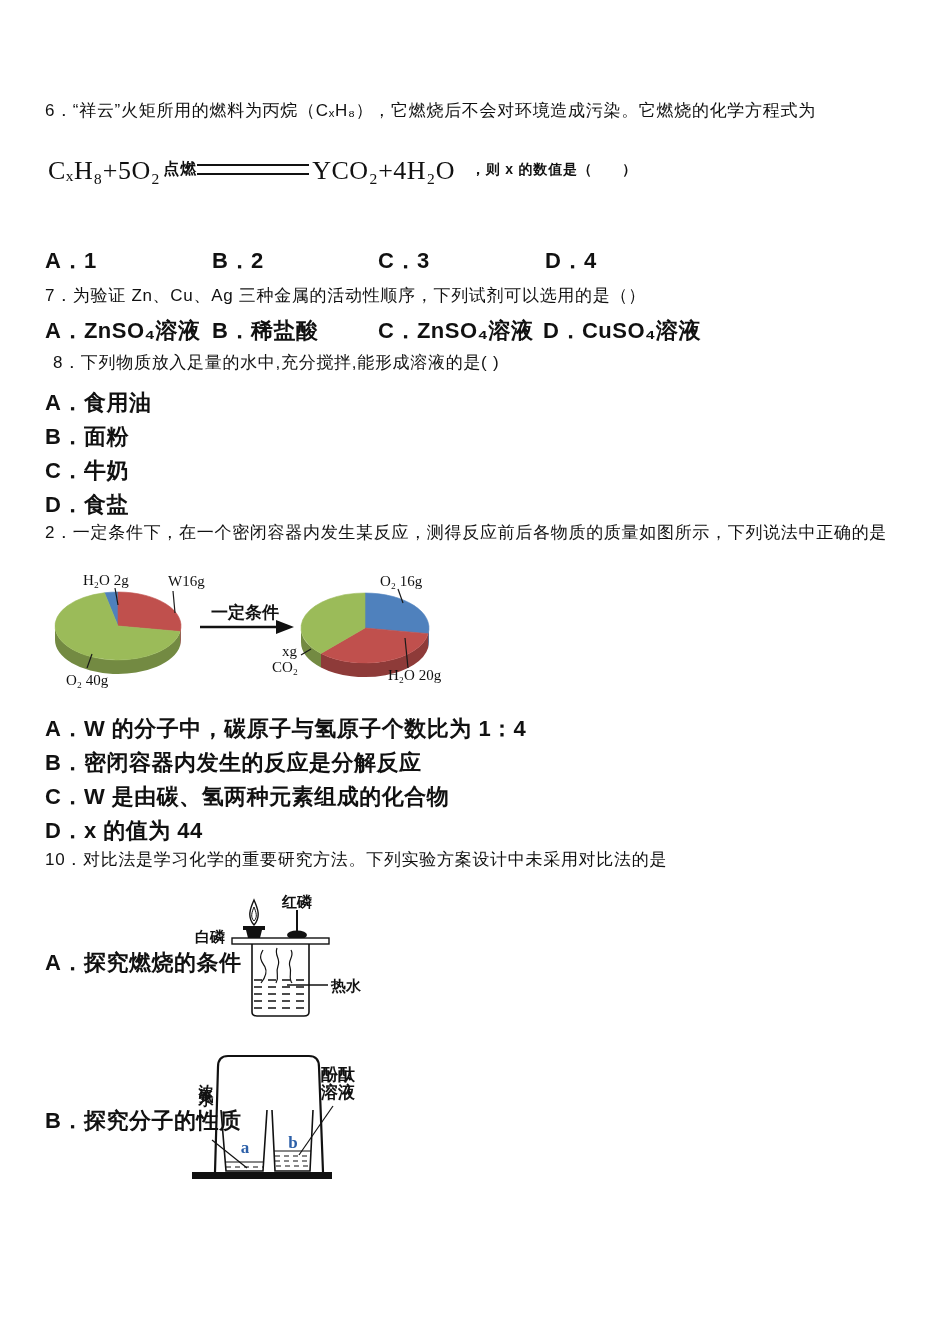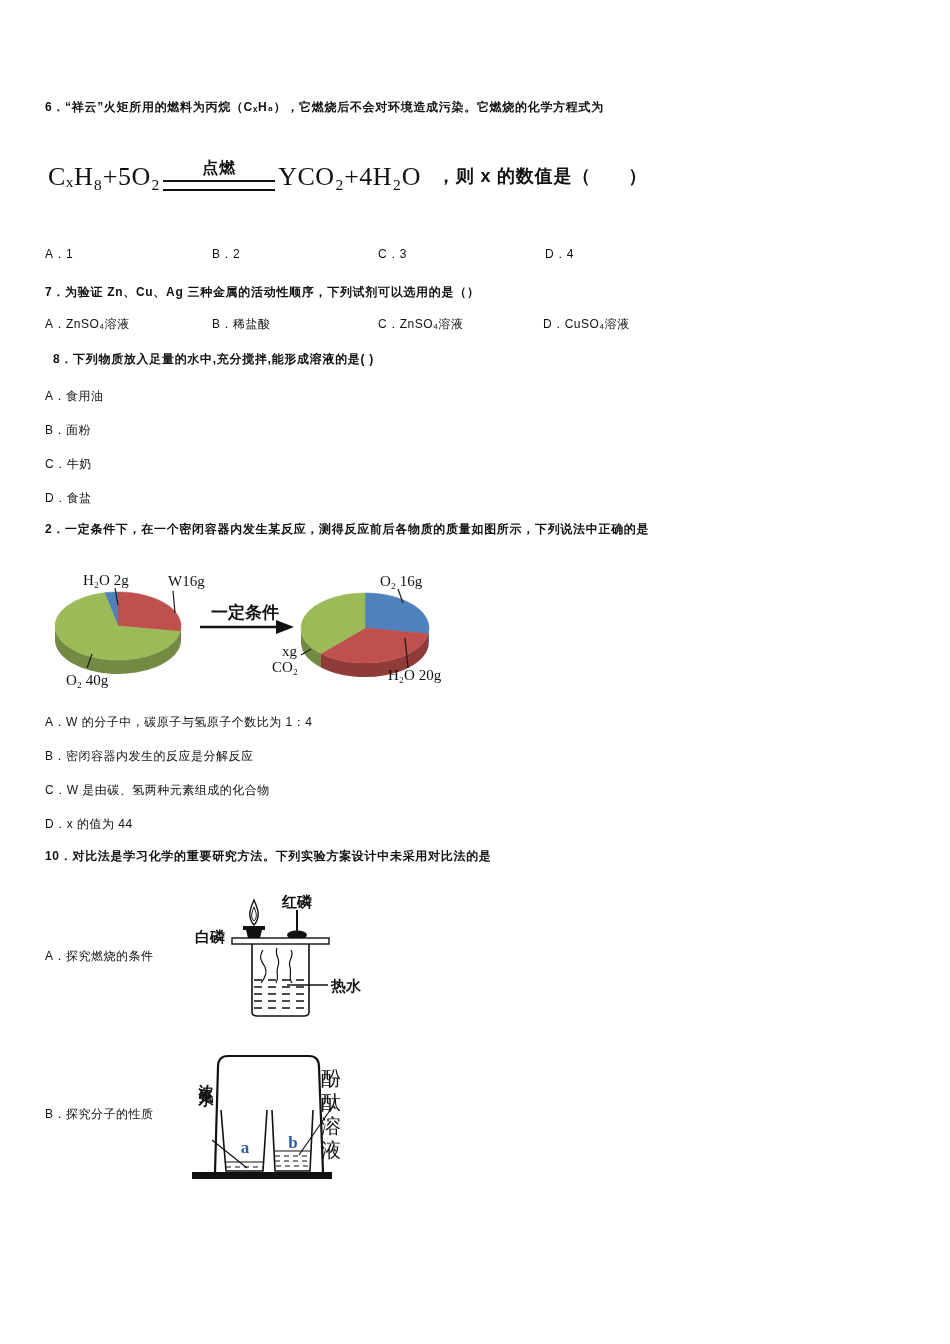--- a/index.html
+++ b/index.html
@@ -1,33 +1,33 @@
 <!DOCTYPE html>
 <html><head>
 <meta charset="utf-8">
 <style>
   html,body{margin:0;padding:0}
   body{width:950px;height:1344px;background:#ffffff;position:relative;overflow:hidden;
        font-family:"Liberation Sans","DejaVu Sans",sans-serif;color:#111}
   .abs{position:absolute}
-  .stem{font-weight:bold;font-size:12px;letter-spacing:.7px;white-space:nowrap}
-  .opt{font-weight:normal;font-size:12px;letter-spacing:.5px;white-space:nowrap}
+  .stem{font-weight:normal;font-size:17px;letter-spacing:.7px;white-space:nowrap}
+  .opt{font-weight:bold;font-size:22px;letter-spacing:.5px;white-space:nowrap}
   .eq{display:flex;align-items:center}
   .formula{font-family:"Liberation Serif","DejaVu Serif","DejaVu Sans",serif;
            font-size:26px;letter-spacing:.5px;line-height:1;padding-bottom:2px;white-space:nowrap}
-  .cond-wrap{display:inline-flex;flex-direction:column;align-items:center;margin:0 3px 6px 3px}
+  .cond-wrap{display:inline-flex;align-items:center;margin:0 3px 6px 3px}
   .cond-text{font-weight:bold;font-size:16px;letter-spacing:1px}
   .dline{width:112px;height:7px;border-top:2.5px solid #111;border-bottom:2.5px solid #111;margin-top:1px}
-  .eq-tail{font-weight:bold;font-size:18px;letter-spacing:.8px;margin-left:16px;padding-bottom:4px;white-space:nowrap}
+  .eq-tail{font-weight:bold;font-size:14px;letter-spacing:.8px;margin-left:16px;padding-bottom:4px;white-space:nowrap}
   svg text{font-family:"Liberation Serif","DejaVu Serif","DejaVu Sans",serif;font-size:15px;fill:#111}
   svg text.zh{font-family:"Liberation Sans","DejaVu Sans",sans-serif;font-weight:bold;font-size:15px}
   svg text.zh-big{font-family:"Liberation Sans","DejaVu Sans",sans-serif;font-weight:bold;font-size:17px}
   .vlabel{writing-mode:vertical-rl;text-orientation:upright;font-weight:bold;font-size:15px;
           letter-spacing:4px;line-height:1.2;white-space:nowrap}
-  .wlabel{font-weight:normal;font-size:20px;line-height:24px;width:38px}
+  .wlabel{font-weight:bold;font-size:17px;line-height:18px;width:38px}
   .blet{font-family:"Liberation Serif","DejaVu Serif",serif;font-weight:bold;fill:#2b5fa8;font-size:17px}
 </style>
 </head>
 <body>
 
 <div class="abs stem" style="left:45px;top:99px">6．“祥云”火矩所用的燃料为丙烷（CₓH₈），它燃烧后不会对环境造成污染。它燃烧的化学方程式为</div>
 <div class="abs eq" style="left:48px;top:158px">
   <span class="formula">CₓH₈+5O₂</span>
   <span class="cond-wrap">
     <span class="cond-text">点燃</span>

